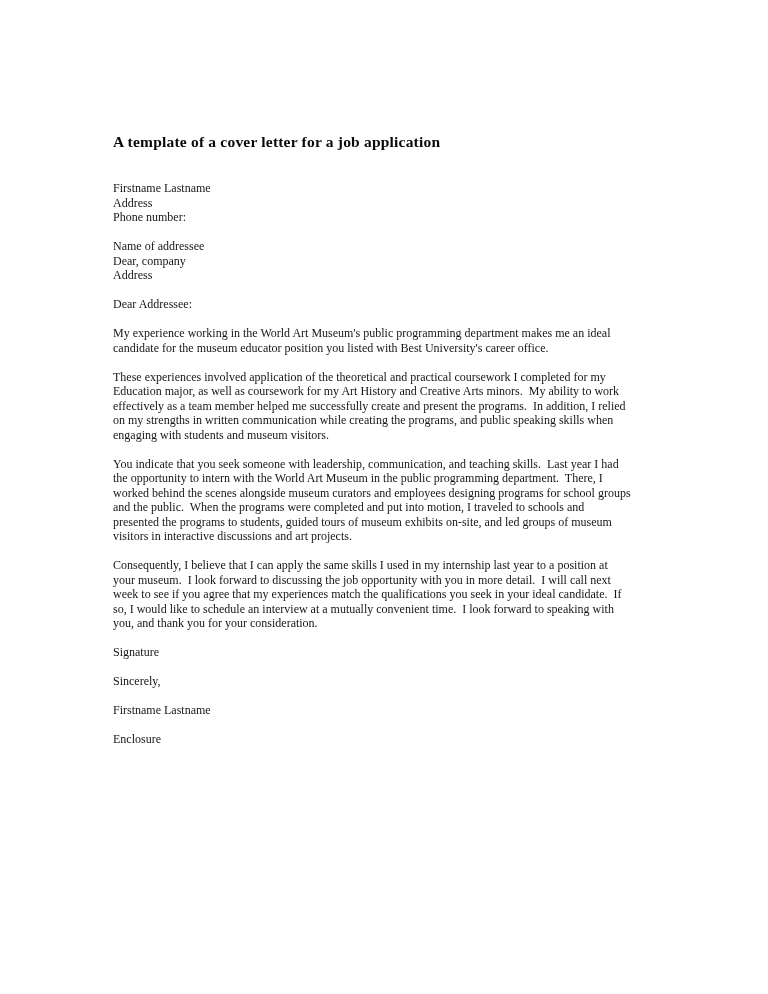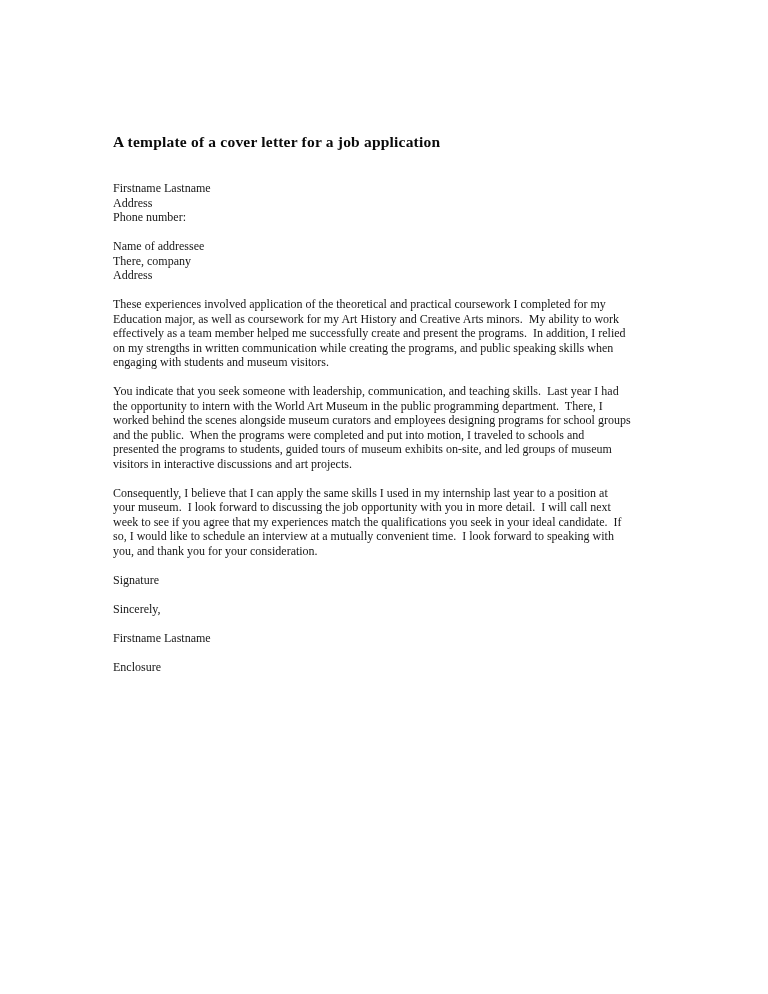--- a/index.html
+++ b/index.html
@@ -43,24 +43,27 @@
 <div class="page">
 
   <h1 class="doc-title">A template of a cover letter for a job application</h1>
 
   <div class="block">Firstname Lastname
 Address
 Phone number:</div>
 
 
   <div class="block">Name of addressee
-There, company
+Dear, company
 Address</div>
 
+  <div class="block">Dear Addressee:</div>
 
+  <div class="block">My experience working in the World Art Museum's public programming department makes me an ideal
+candidate for the museum educator position you listed with Best University's career office.</div>
 
   <div class="block">These experiences involved application of the theoretical and practical coursework I completed for my
 Education major, as well as coursework for my Art History and Creative Arts minors.  My ability to work
 effectively as a team member helped me successfully create and present the programs.  In addition, I relied
 on my strengths in written communication while creating the programs, and public speaking skills when
 engaging with students and museum visitors.</div>
 
   <div class="block">You indicate that you seek someone with leadership, communication, and teaching skills.  Last year I had
 the opportunity to intern with the World Art Museum in the public programming department.  There, I
 worked behind the scenes alongside museum curators and employees designing programs for school groups

